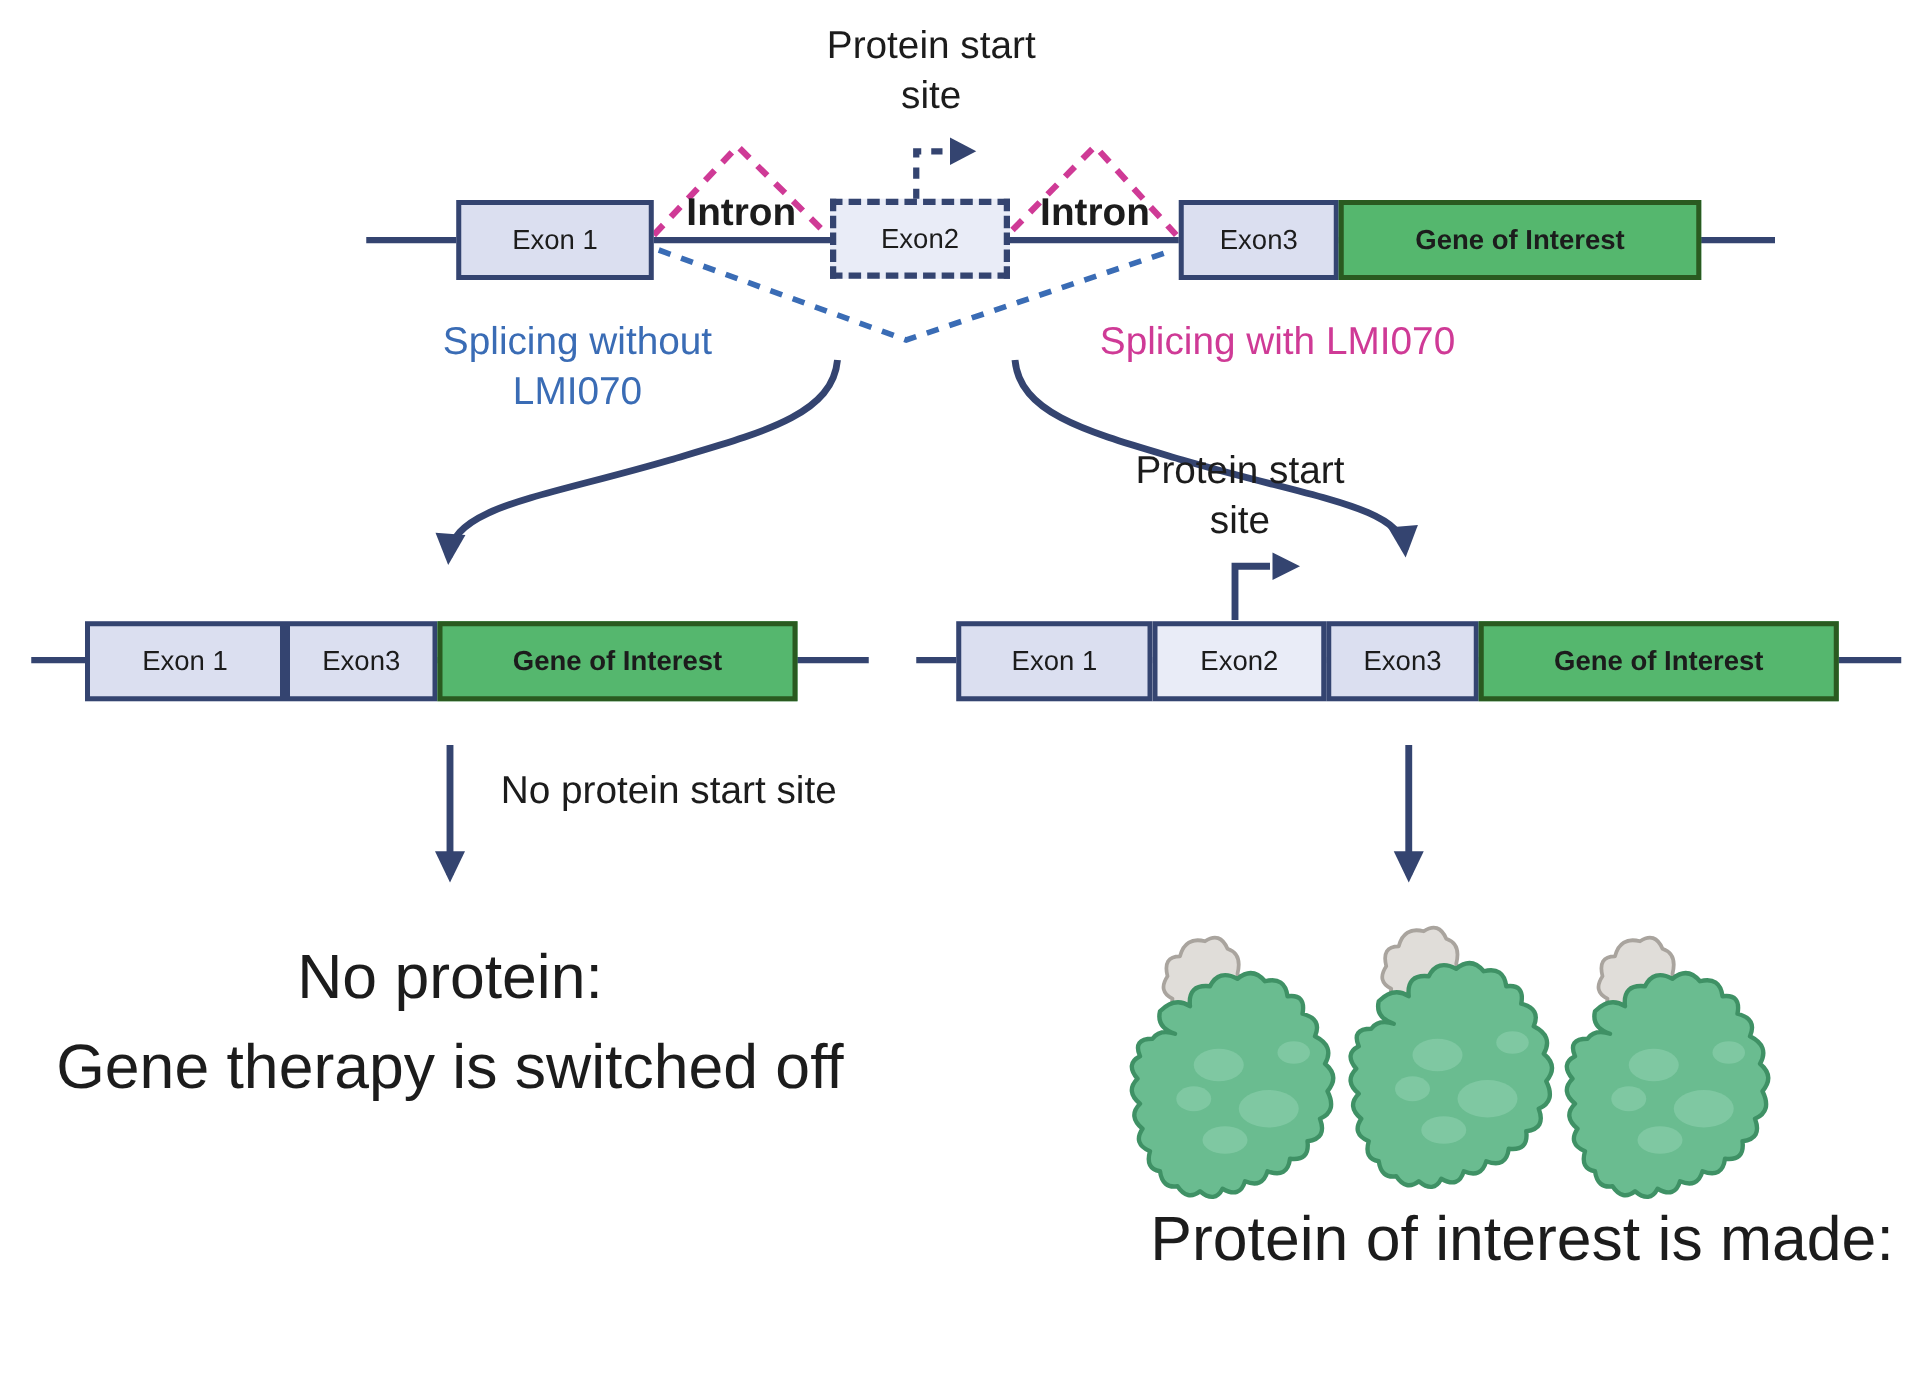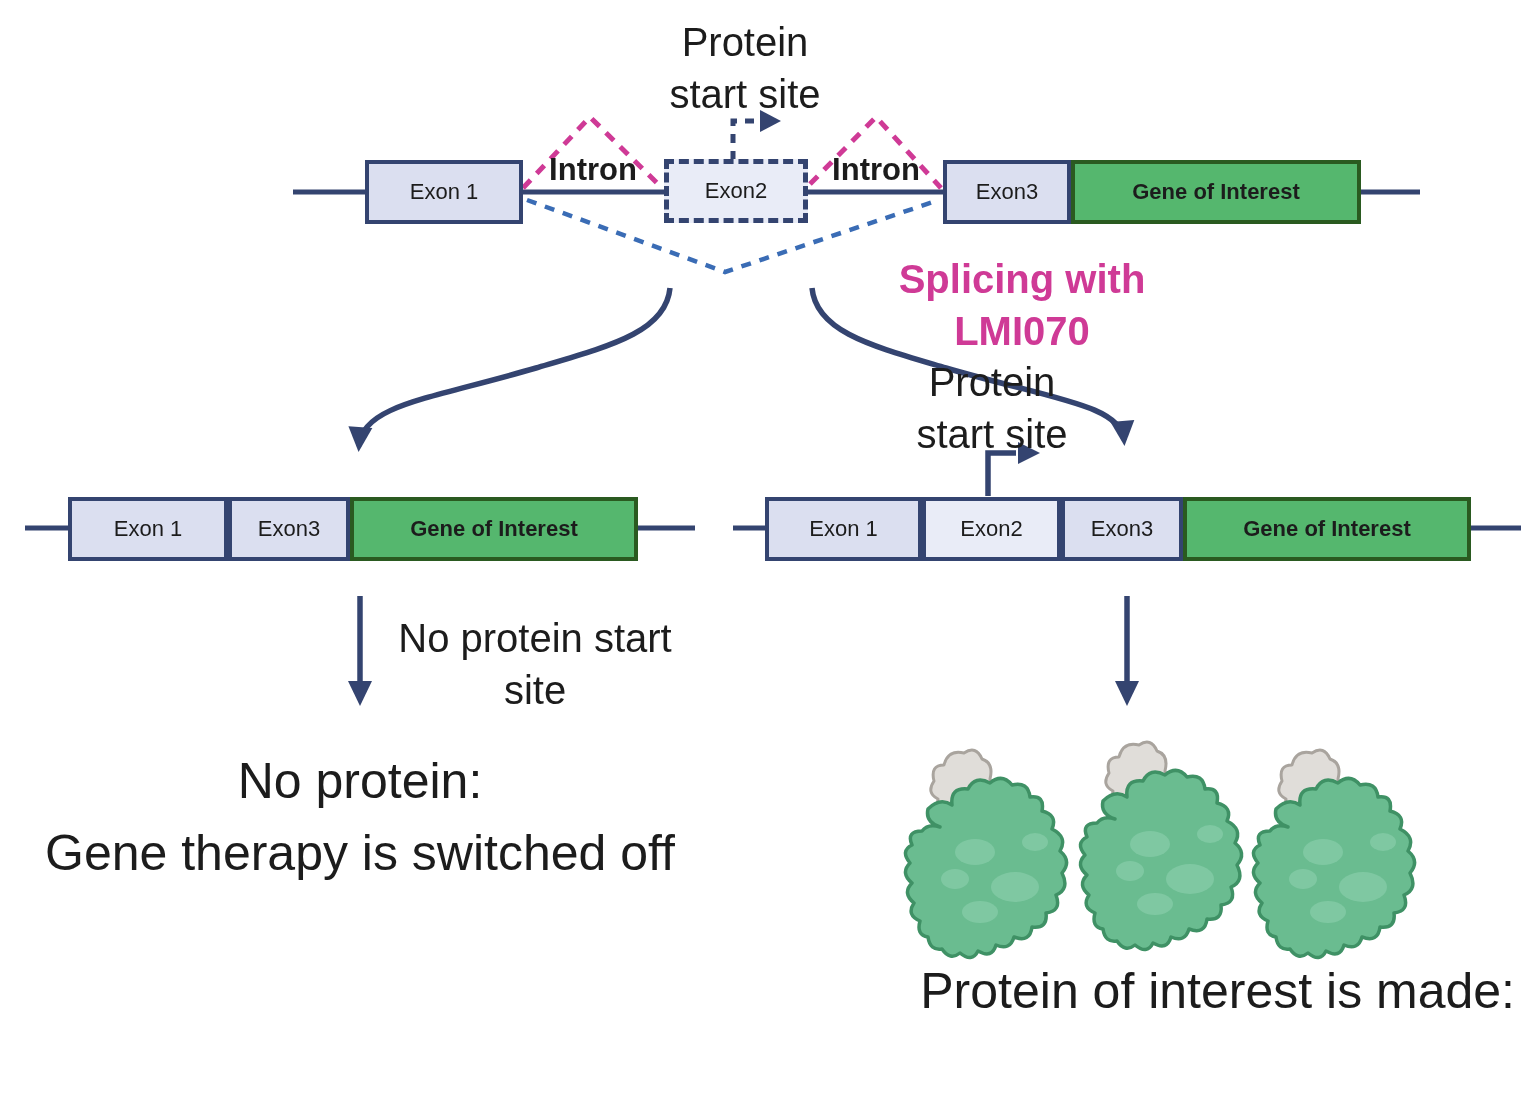--- a/index.html
+++ b/index.html
@@ -11,24 +11,24 @@
   svg.layer{z-index:0;}
   .boxes{z-index:1;pointer-events:none;}
   .gene-box{
     position:absolute;display:flex;align-items:center;justify-content:center;
     box-sizing:border-box;height:64px;font-size:22px;line-height:1;
     border:4px solid #344470;background:#dbdff0;white-space:nowrap;
   }
   .gene-box.green{background:#55b76e;border-color:#2a5a20;font-weight:bold;}
   .gene-box.dashed{border:5px dashed #344470;background:#e9ecf7;}
   .gene-box.lighter{background:#e9ecf7;}
-  .lbl{position:absolute;text-align:center;font-size:40px;line-height:1.3;}
+  .lbl{position:absolute;text-align:center;font-size:31px;line-height:1.3;}
   .lbl.small{font-size:31px;line-height:1;font-weight:bold;}
   .lbl.blue{color:#3a6cb5;font-weight:500;}
-  .lbl.pink{color:#cf3a96;font-weight:700;}
+  .lbl.pink{color:#cf3a96;font-weight:400;}
   .caption{position:absolute;text-align:center;font-size:50px;line-height:1.25;}
 </style>
 </head>
 <body>
 
 <div class="canvas">
 
   <svg class="layer" viewBox="0 0 1536 1104">
     <defs>
       <marker id="ah" markerUnits="userSpaceOnUse" markerWidth="30" markerHeight="30" refX="21" refY="14" orient="auto">
@@ -84,20 +84,21 @@
 
     <div class="lbl" style="left:650px;top:16px;width:190px;">Protein start site</div>
 
     <div class="gene-box" style="left:365px;top:160px;width:158px;">Exon 1</div>
     <div class="lbl small" style="left:523px;top:154px;width:140px;">Intron</div>
     <div class="gene-box dashed" style="left:664px;top:159px;width:144px;">Exon2</div>
     <div class="lbl small" style="left:806px;top:154px;width:140px;">Intron</div>
     <div class="gene-box" style="left:943px;top:160px;width:128px;">Exon3</div>
     <div class="gene-box green" style="left:1071px;top:160px;width:290px;">Gene of Interest</div>
 
+    <div class="lbl blue" style="left:312px;top:253px;width:300px;">Splicing without LMI070</div>
     <div class="lbl pink" style="left:872px;top:253px;width:300px;">Splicing with LMI070</div>
 
     <div class="gene-box" style="left:68px;top:497px;width:160px;">Exon 1</div>
     <div class="gene-box" style="left:228px;top:497px;width:122px;">Exon3</div>
     <div class="gene-box green" style="left:350px;top:497px;width:288px;">Gene of Interest</div>
 
     <div class="lbl" style="left:902px;top:356px;width:180px;">Protein start site</div>
     <div class="gene-box" style="left:765px;top:497px;width:157px;">Exon 1</div>
     <div class="gene-box lighter" style="left:922px;top:497px;width:139px;">Exon2</div>
     <div class="gene-box" style="left:1061px;top:497px;width:122px;">Exon3</div>

